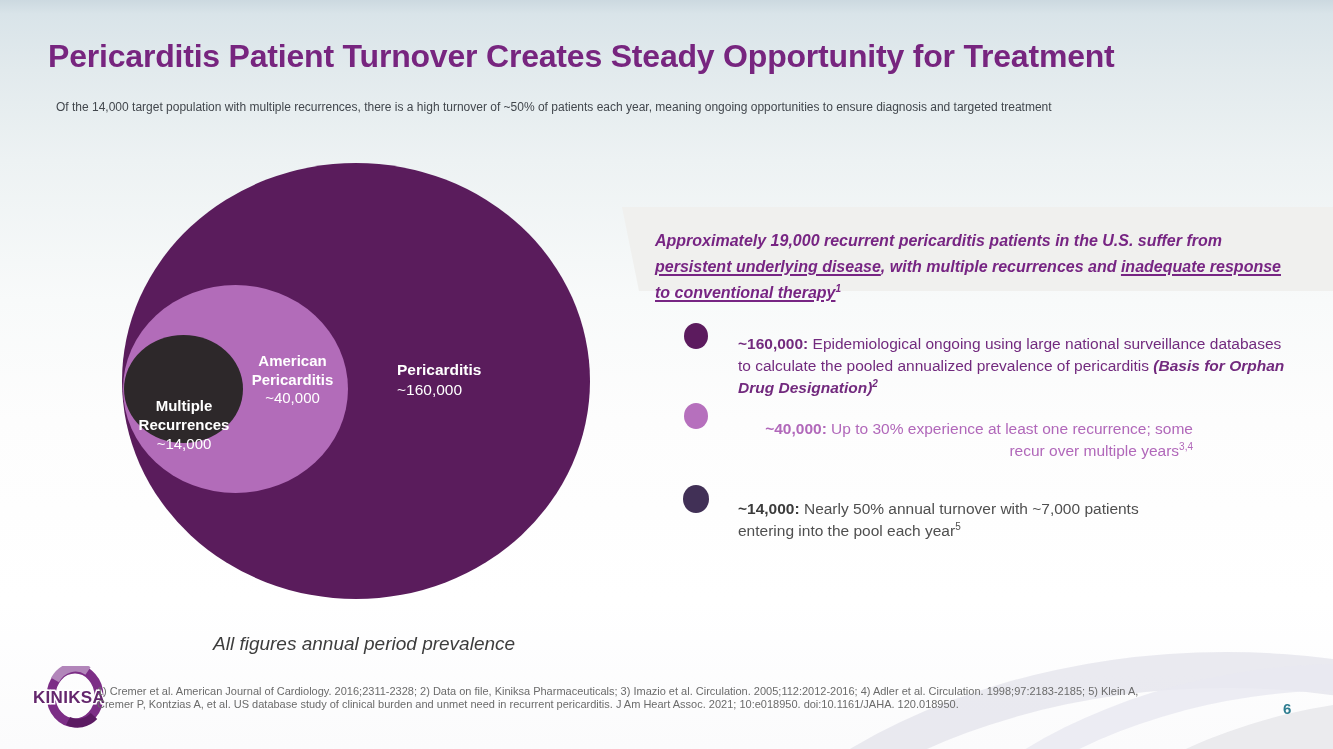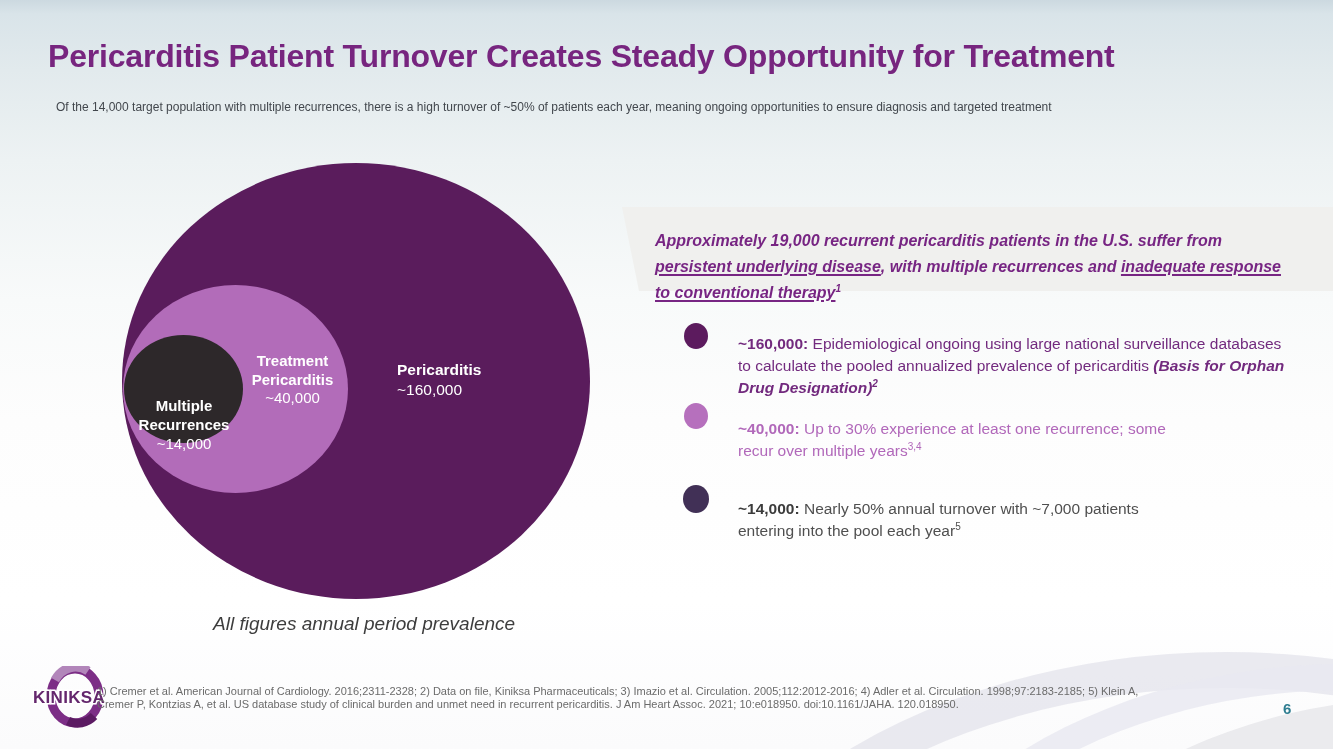--- a/index.html
+++ b/index.html
@@ -38,21 +38,21 @@
 
   .dot { position:absolute; border-radius:50%; }
   .dot-1 { left:684px; top:323px; width:24px; height:26px; }
   .dot-2 { left:684px; top:403px; width:24px; height:26px; }
   .dot-3 { left:683px; top:485px; width:26px; height:28px; }
 
   .bullet-text { position:absolute; font-size:15.5px; line-height:22px; }
   .bullet-text .lead { font-weight:bold; }
   .bullet-text .em   { font-weight:bold; font-style:italic; }
   .bt-1 { left:738px; top:317px; width:548px; }
-  .bt-2 { left:738px; top:402px; width:455px; }
+  .bt-2 { left:738px; top:402px; width:455px;text-align:right; }
   .bt-3 { left:738px; top:482px; width:455px; }
 
   sup.s { font-size:10px; line-height:0; vertical-align:super; }
 
   .refs { position:absolute; left:97px; top:685px; width:1045px; margin:0;
           font-size:11px; line-height:13px; }
   .page-number { position:absolute; left:1283px; top:700px; font-size:15px; font-weight:bold; }
   .logo { position:absolute; left:28px; top:666px; }
 </style>
 </head>
@@ -71,31 +71,31 @@
   <div class="circle circle-medium" style="background-color: rgb(178, 108, 185);"></div>
   <div class="circle circle-small" style="background-color: rgb(45, 40, 42);"></div>
 
   <div class="venn-label label-small" style="color: rgb(255, 255, 255);">
     <div class="bold">Multiple</div>
     <div class="bold">Recurrences</div>
     <div>~14,000</div>
   </div>
 
   <div class="venn-label label-medium" style="color: rgb(255, 255, 255);">
-    <div class="bold">Treatment</div>
+    <div class="bold">American</div>
     <div class="bold">Pericarditis</div>
     <div>~40,000</div>
   </div>
 
   <div class="venn-label label-big" style="color: rgb(255, 255, 255);">
     <div class="bold">Pericarditis</div>
     <div>~160,000</div>
   </div>
 
-  <div class="caption" style="color: rgb(61, 61, 61);">All figures annual period prevalence</div>
+  <div class="caption" style="color: rgb(61, 61, 61); margin-top: 20px;">All figures annual period prevalence</div>
 
   <div class="callout-box" style="background-color: rgb(240, 240, 238);"></div>
   <p class="callout-text" style="color: rgb(119, 37, 131);"><span>Approximately 19,000 recurrent pericarditis patients in the U.S. suffer from </span><span class="u">persistent underlying disease</span><span>, with multiple recurrences and </span><span class="u">inadequate response to conventional therapy</span><sup class="s">1</sup></p>
 
   <span class="dot dot-1" style="background-color: rgb(92, 27, 94);"></span>
   <p class="bullet-text bt-1" style="color: rgb(114, 42, 126);"><span class="lead">~160,000:</span><span> Epidemiological ongoing using large national surveillance databases to calculate the pooled annualized prevalence of pericarditis </span><span class="em">(Basis for Orphan Drug Designation)</span><sup class="s em">2</sup></p>
 
   <span class="dot dot-2" style="background-color: rgb(182, 112, 189);"></span>
   <p class="bullet-text bt-2" style="color: rgb(177, 104, 186);"><span class="lead">~40,000:</span><span> Up to 30% experience at least one recurrence; some recur over multiple years</span><sup class="s">3,4</sup></p>
 

